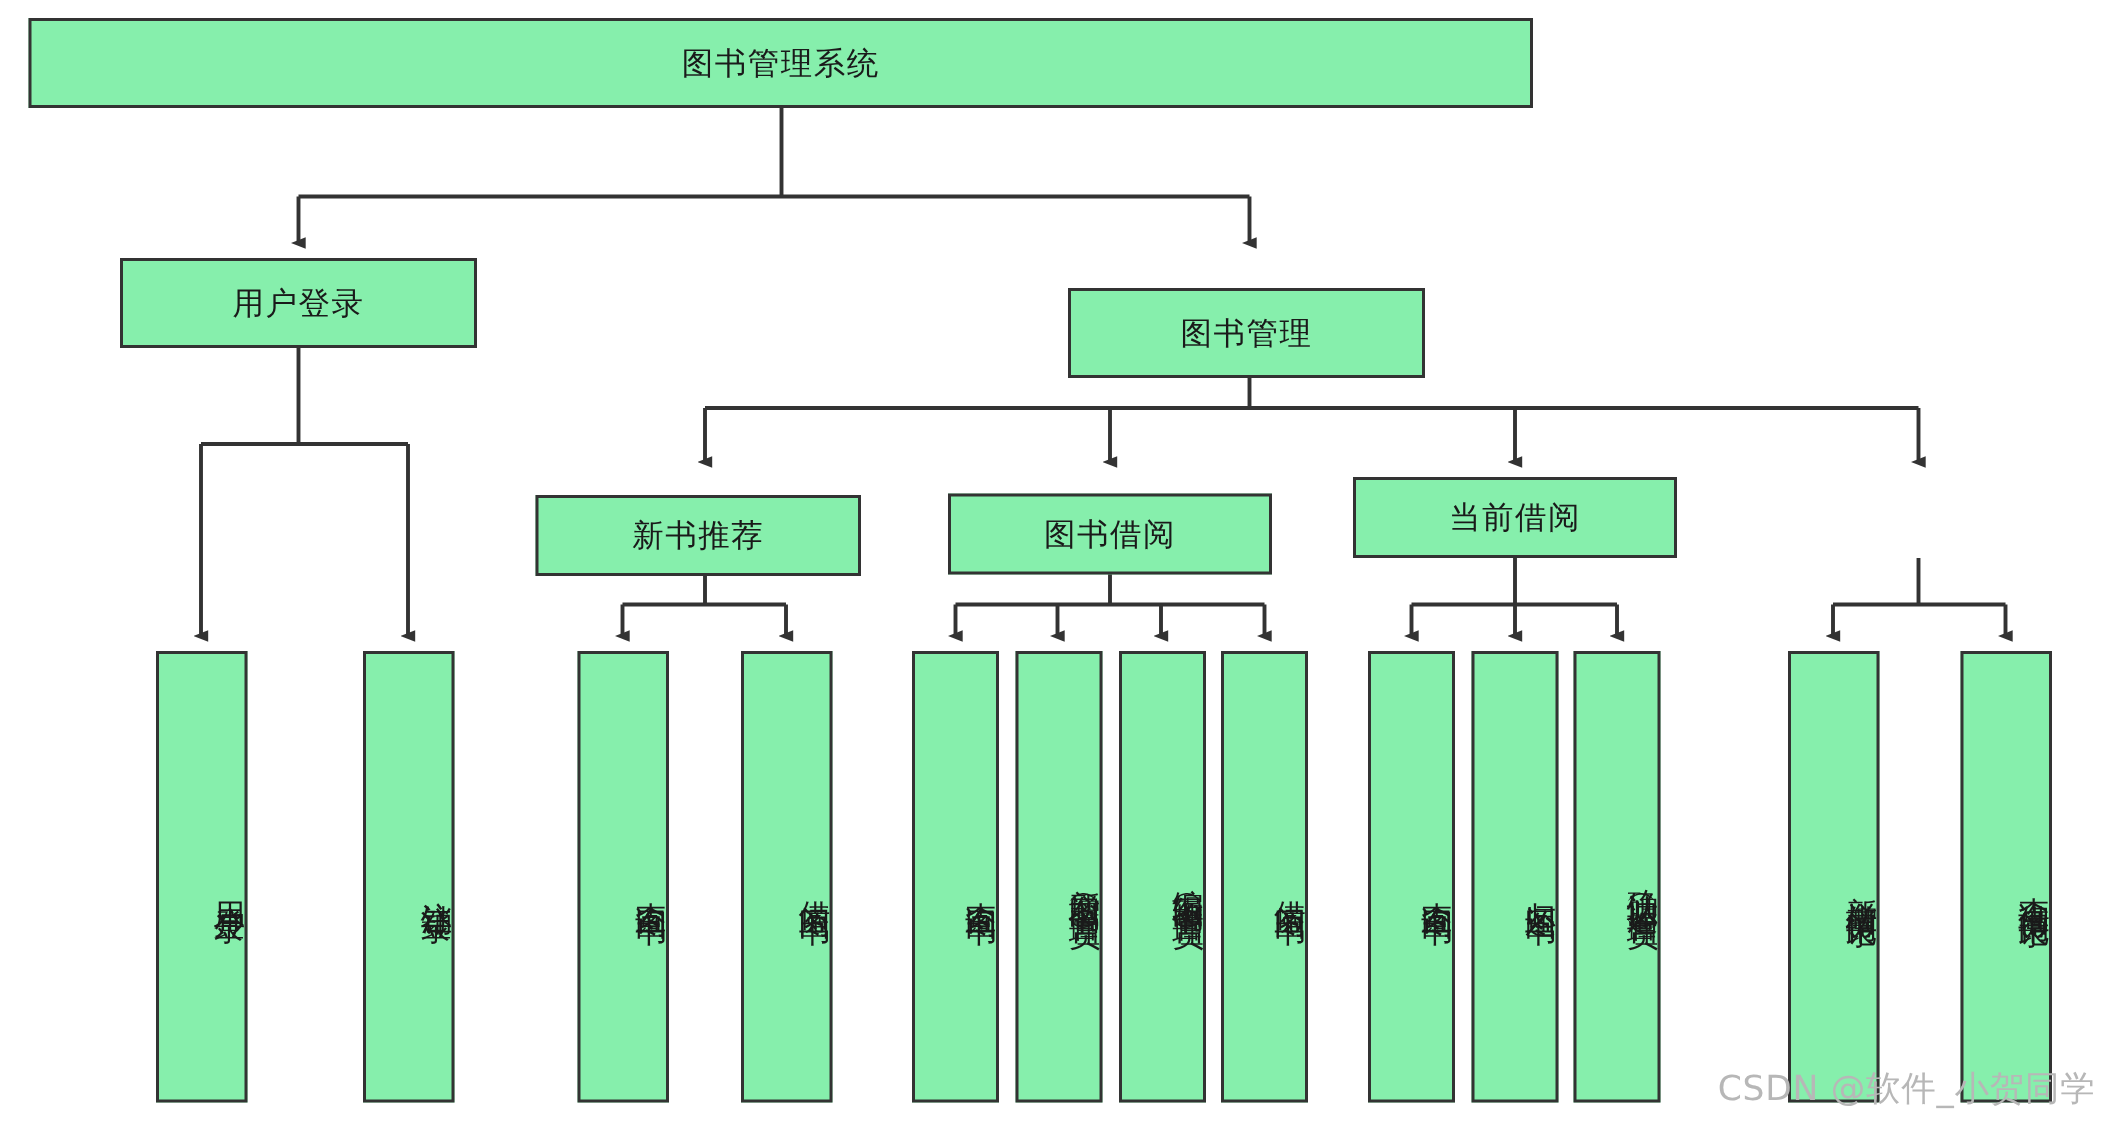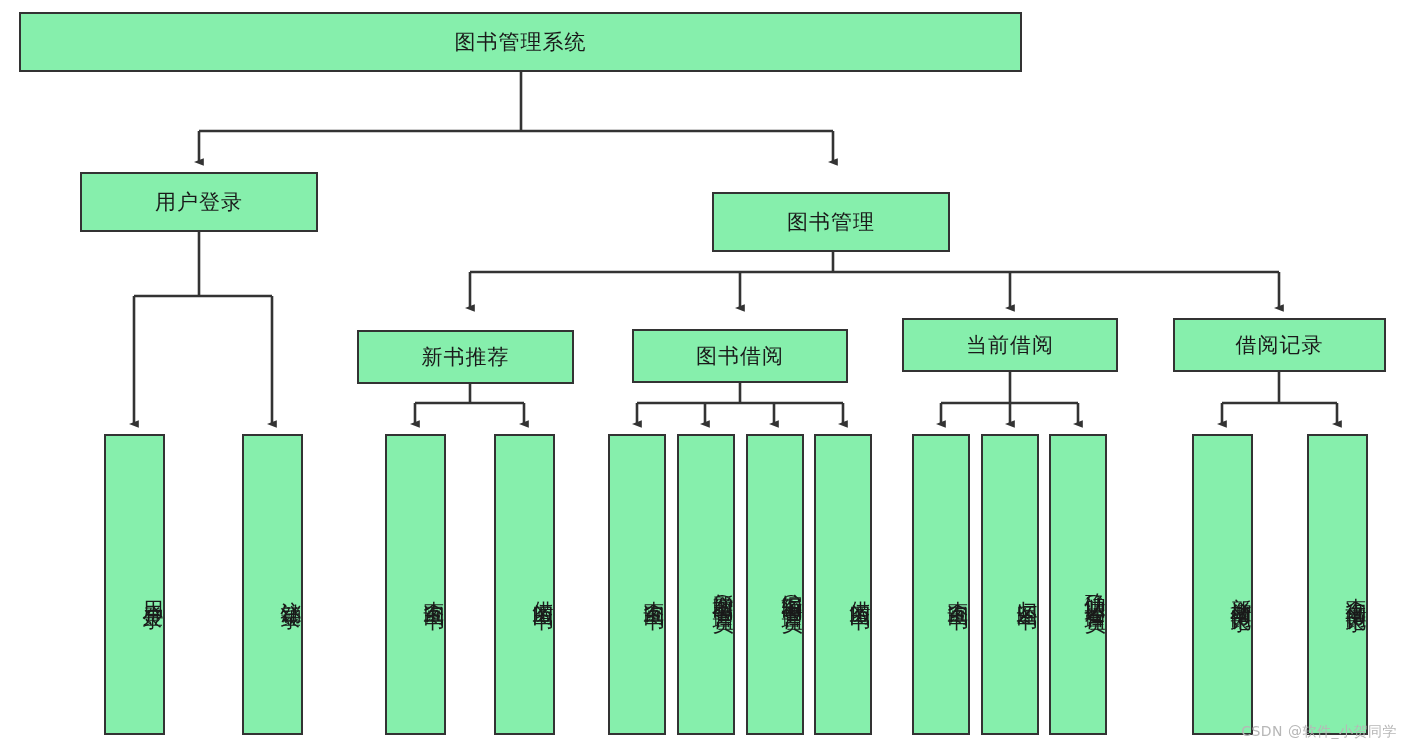--- a/index.html
+++ b/index.html
@@ -51,21 +51,21 @@
   }
   .node.vert .vlabel {
     writing-mode: vertical-rl;
     text-orientation: upright;
     white-space: nowrap;
   }
   #watermark {
     position: absolute;
     right: 8px;
     bottom: 6px;
-    font-size: 14px;
+    font-size: 23px;
     color: #b7b7b7;
     letter-spacing: 0.5px;
     z-index: 3;
     white-space: nowrap;
   }
 </style>
 </head>
 <body>
 
 <div id="canvas">
@@ -135,23 +135,20 @@
 
   <div class="node horiz" style="left:357px; top:318px; width:217px; height:54px;margin-top:12px;">
     <span>新书推荐</span>
   </div>
   <div class="node horiz" style="left:632px; top:329px; width:216px; height:54px;">
     <span>图书借阅</span>
   </div>
   <div class="node horiz" style="left:902px; top:318px; width:216px; height:54px;">
     <span>当前借阅</span>
   </div>
-  <div class="node horiz" style="left:1173px; top:318px; width:213px; height:54px;">
-    <span>借阅记录</span>
-  </div>
 
   <div class="node vert" style="left:104px; top:434px; width:61px; height:301px;">
     <span class="vlabel">用户登录</span>
   </div>
   <div class="node vert" style="left:242px; top:434px; width:61px; height:301px;">
     <span class="vlabel">注销登录</span>
   </div>
 
   <div class="node vert" style="left:385px; top:434px; width:61px; height:301px;">
     <span class="vlabel">查询图书</span>

